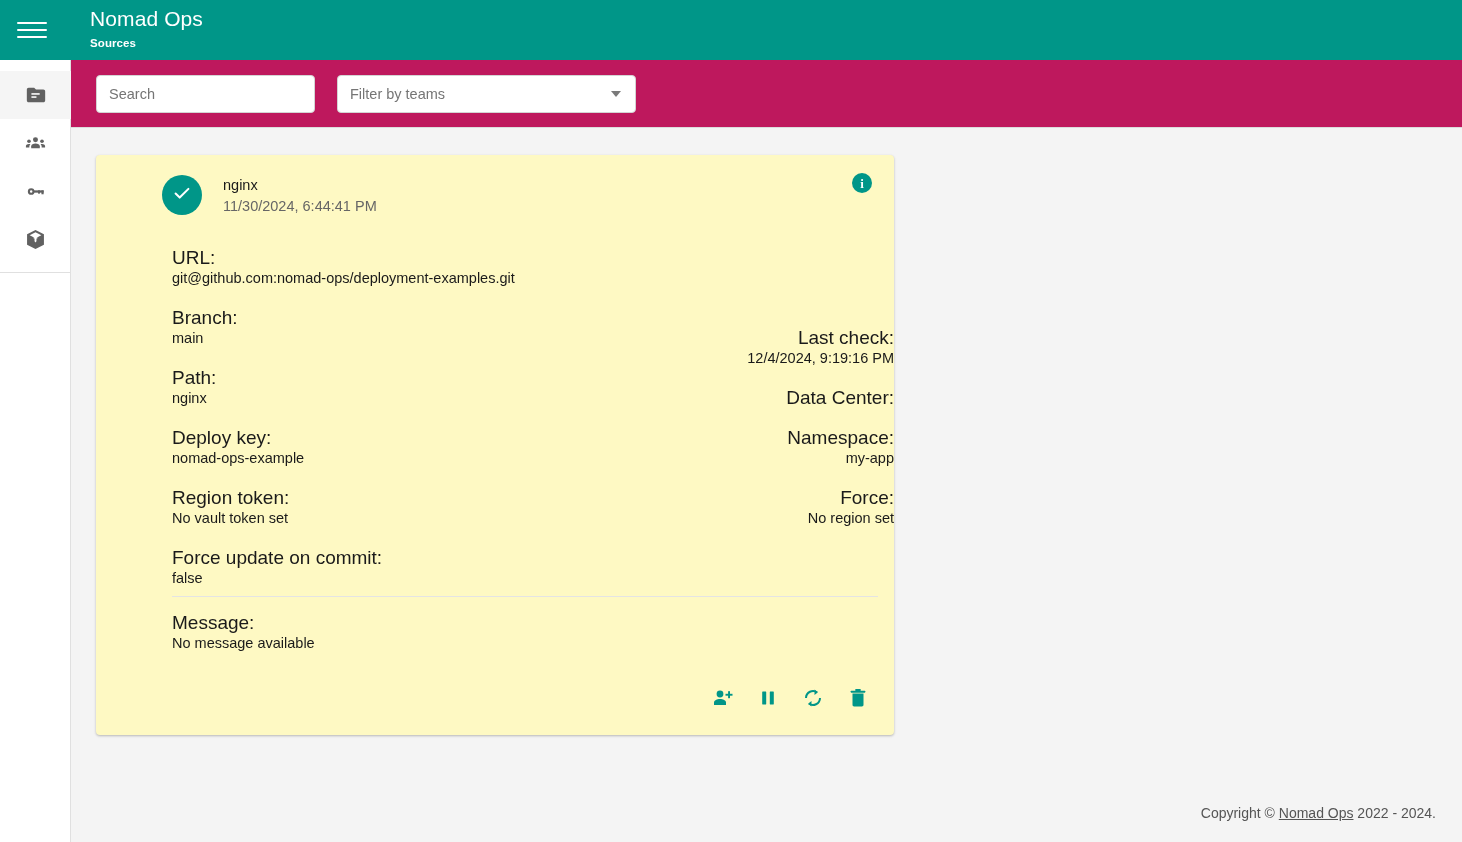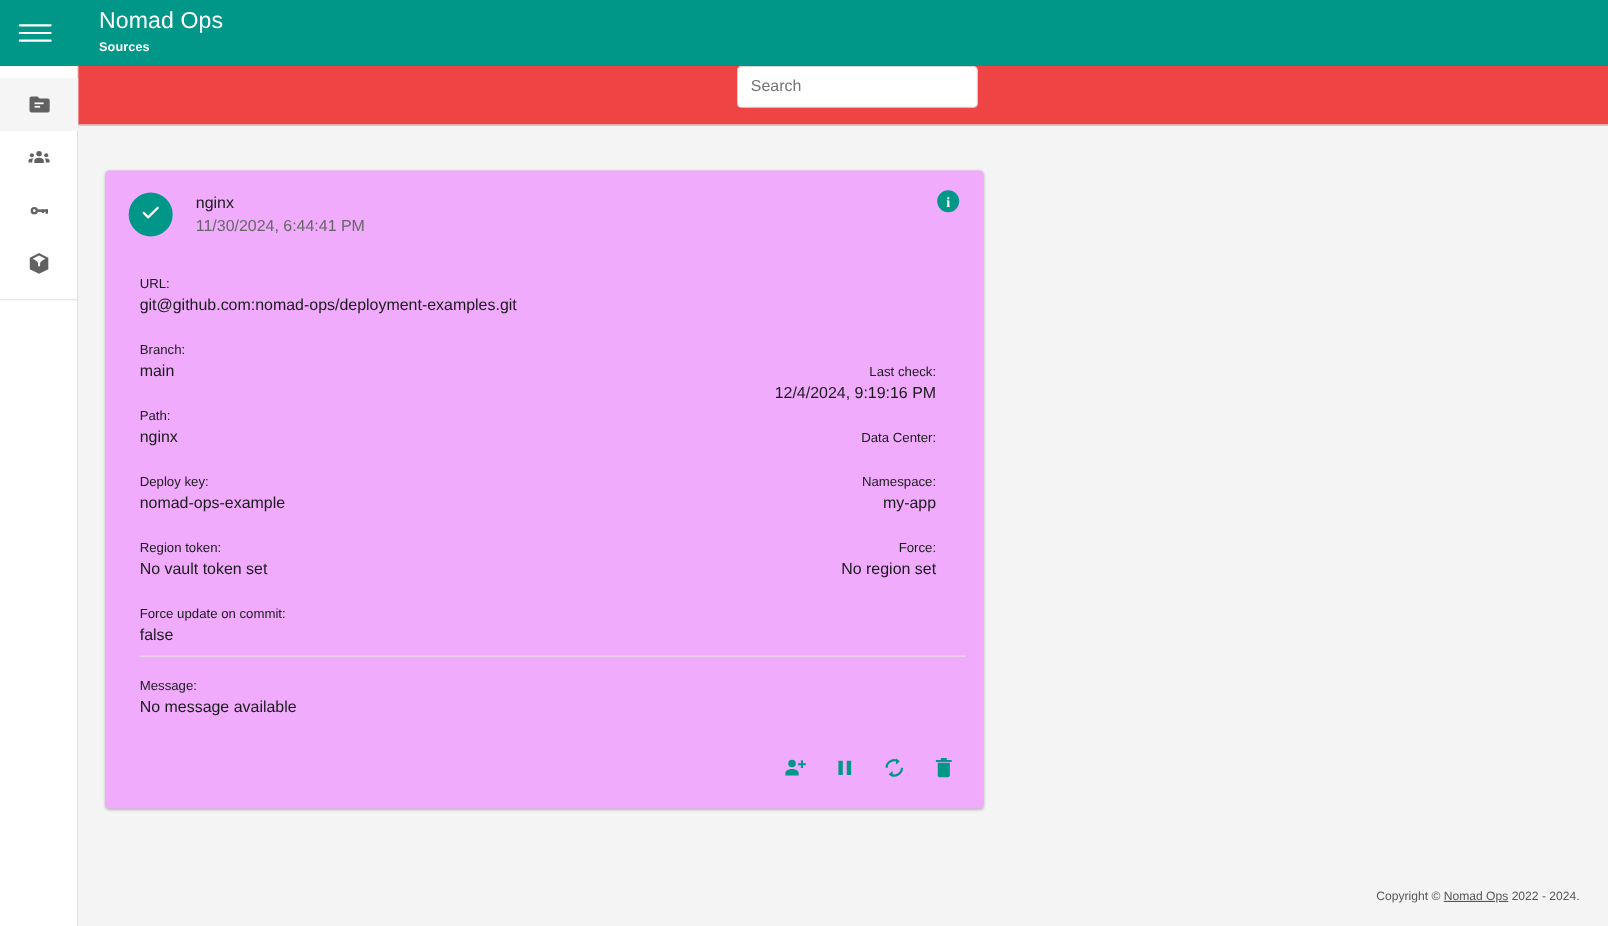--- a/index.html
+++ b/index.html
@@ -65,26 +65,25 @@
   .content {
     position: absolute; top: 60px; left: 71px;
     width: 1391px; height: 782px;
     background: #f4f4f4;
     overflow: hidden;
   }
 
   
   .toolbar {
     position: absolute; top: 0; left: 0;
-    width: 1391px; height: 54px;
-    background: #ef4444;
+    width: 1391px; height: 68px;
+    background: #be185d;
     border-bottom: 1px solid #dcdcdc;
     display: flex; align-items: center;
     padding-left: 25px;
-    flex-direction: column;
   }
   .search-field {
     width: 219px; height: 38px;
     border: 1px solid #d4d4d4; border-radius: 4px;
     background: #ffffff;
     font-family: "Liberation Sans", sans-serif;
     font-size: 14.5px; color: #3c3c3c;
     padding: 0 12px;
     outline: none;
   }
@@ -107,23 +106,24 @@
     border-right: 5px solid transparent;
     border-top: 6px solid #7a7a7a;
     margin-right: 2px;
   }
 
   
   .card {
     position: absolute;
     top: 95px; left: 25px;
     width: 798px;
-    background: #f0abfc;
+    background: #fef9c3;
     border-radius: 4px;
     box-shadow: 0 1px 3px rgba(0,0,0,0.16), 0 1px 2px rgba(0,0,0,0.10);
+    padding-left: 45px;
   }
   .card-header {
     position: relative;
     display: flex; align-items: flex-start;
     padding: 20px 0 0 21px;
     height: 74px;
   }
   .avatar {
     width: 40px; height: 40px; border-radius: 50%;
     background: #009688;
@@ -151,21 +151,21 @@
 
   .card-body {
     display: flex;
     padding: 0 0 0 31px;
   }
   .col { width: 394px; }
   .col.right { width: 330px; }
   .field { margin-bottom: 20px; }
   .field:last-child { margin-bottom: 0; }
   .field-label {
-    font-size: 12px; color: #1a1a1a; line-height: 20px;
+    font-size: 19px; color: #1a1a1a; line-height: 20px;
   }
   .field-value {
     font-size: 14.5px; color: #1a1a1a; line-height: 20px;
     word-break: break-word;
   }
   .field-value.empty { min-height: 0px; }
   .left-fields { padding-top: 19px; }
   .right-fields { padding-top: 99px; text-align: right; }
 
   .card-divider {
@@ -181,21 +181,21 @@
   }
   .action-btn {
     width: 24px; height: 24px;
     display: flex; align-items: center; justify-content: center;
     cursor: pointer; background: none; border: none;
   }
 
   
   .footer {
     position: absolute; bottom: 21px; right: 26px;
-    font-size: 11px; color: #555555;
+    font-size: 14px; color: #555555;
   }
   .footer a {
     color: #555555; text-decoration: underline;
   }
 </style>
 </head>
 <body>
 
 <div class="appbar">
   <div class="hamburger">
@@ -257,20 +257,24 @@
     </span>
   </div>
 
   <div class="rail-divider"></div>
 </div>
 
 <div class="content">
 
   <div class="toolbar">
     <input class="search-field" type="text" placeholder="Search" style="">
+    <div class="select-field">
+      <span class="select-label">Filter by teams</span>
+      <span class="caret"></span>
+    </div>
   </div>
 
   <div class="card">
 
     <div class="card-header">
       <div class="avatar">
         <span>
           <svg width="22" height="22" viewBox="0 0 24 24" fill="none" stroke="#ffffff" stroke-width="2.2" stroke-linecap="round" stroke-linejoin="round">
             <path d="M5 12.5l4.5 4.5L19 7.5"></path>
           </svg>

